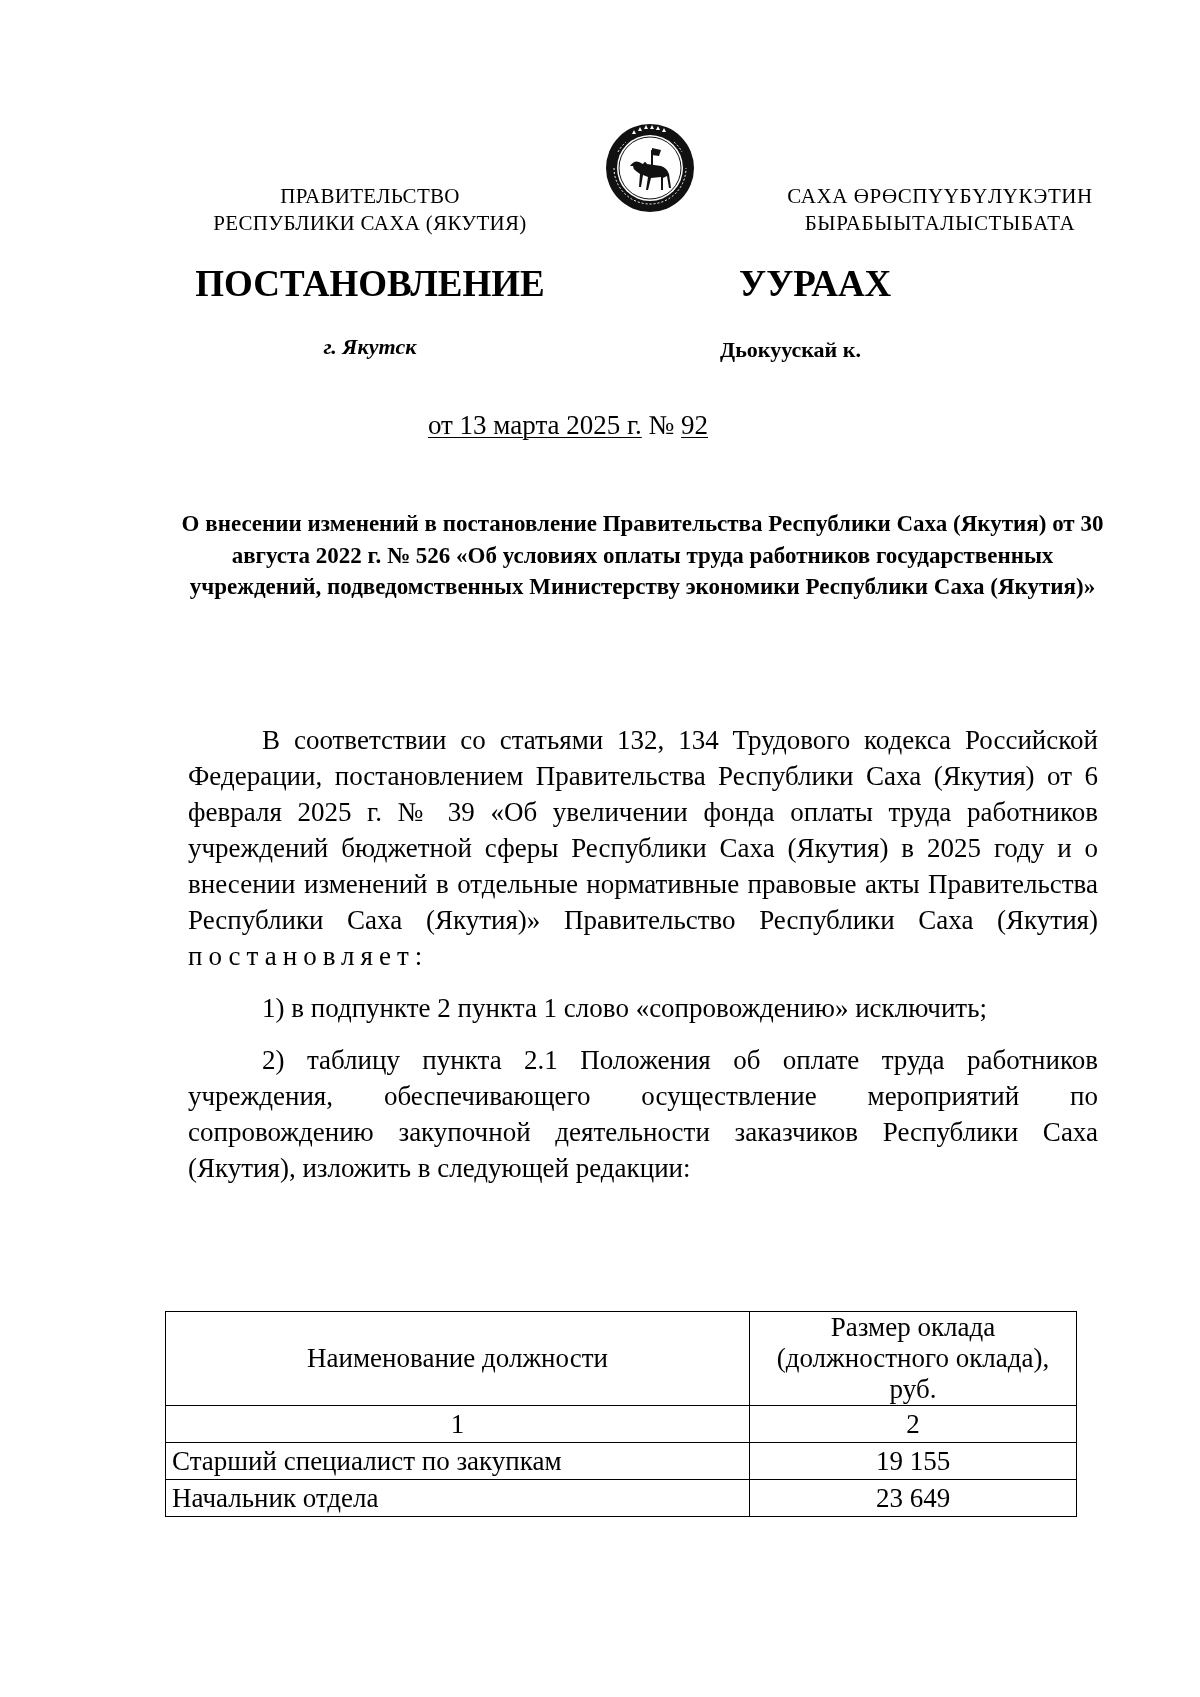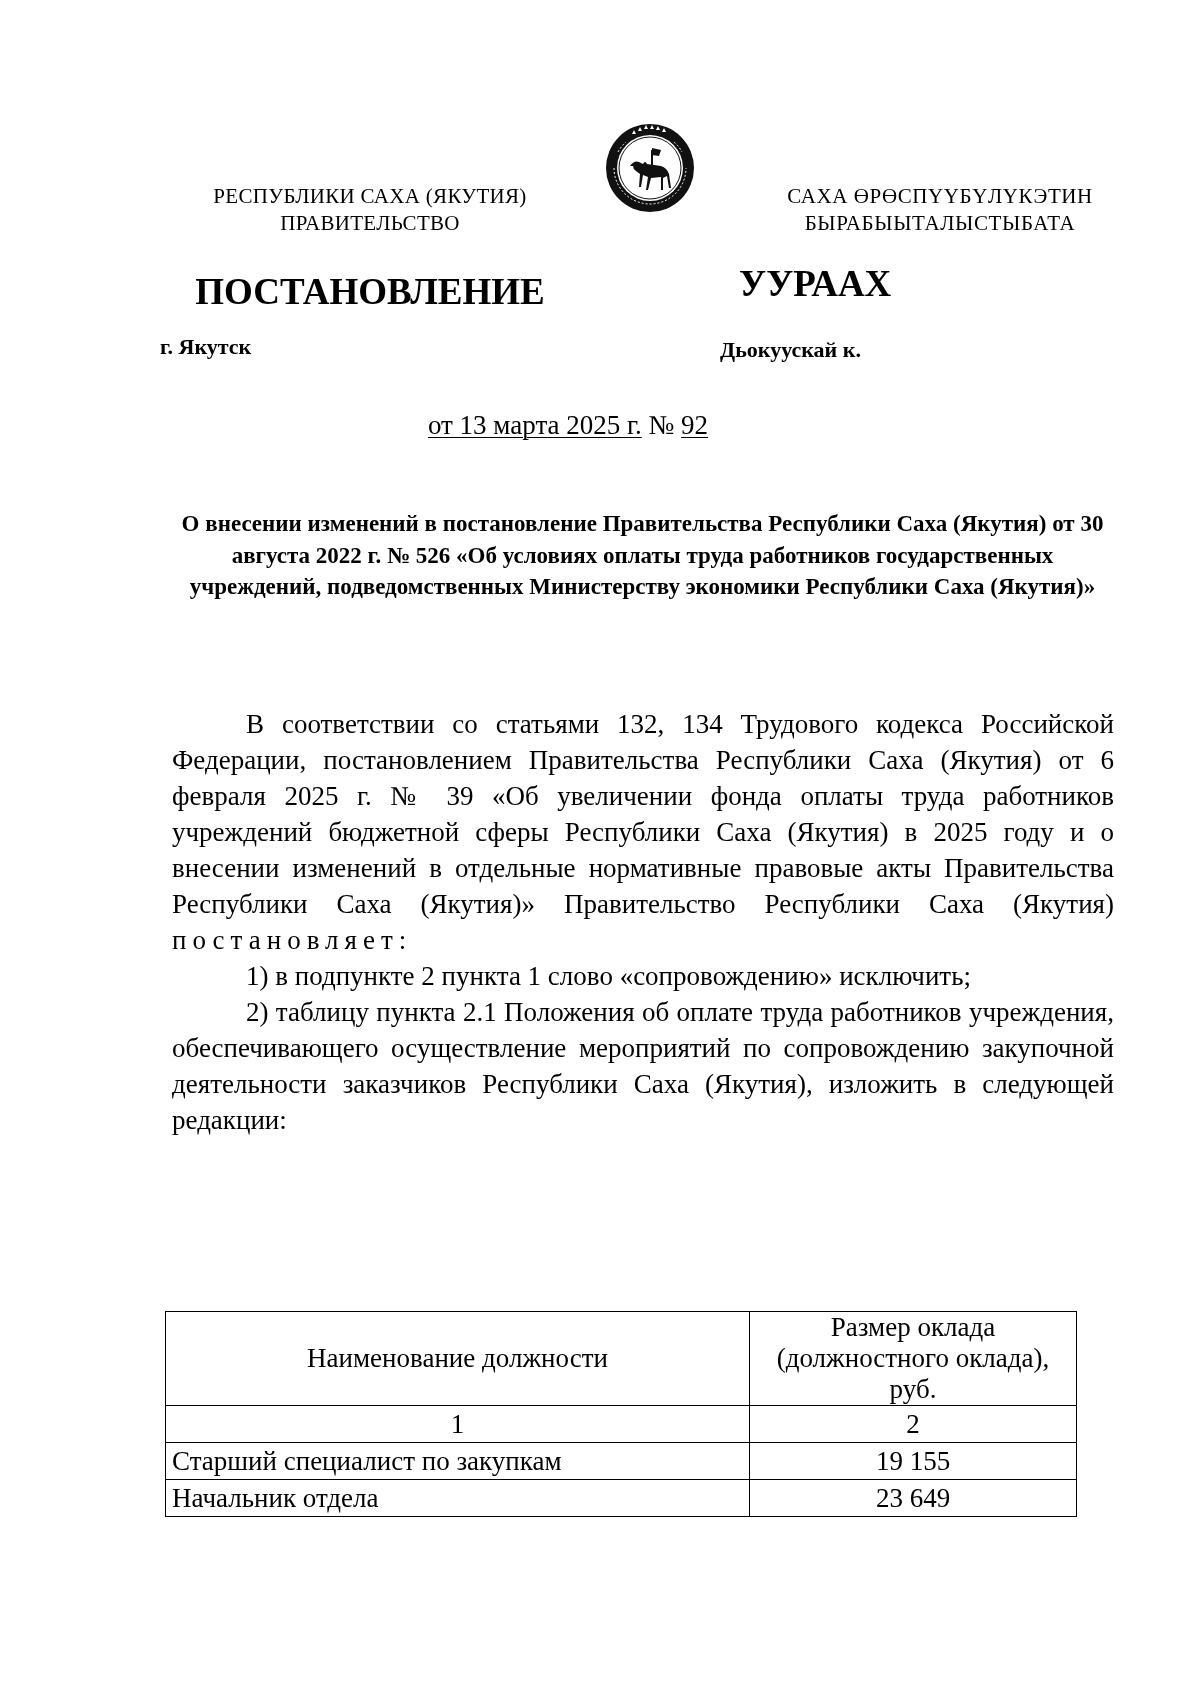--- a/index.html
+++ b/index.html
@@ -4,53 +4,53 @@
   <style>
     html, body { margin: 0; padding: 0; background: #ffffff; }
     body { width: 1200px; height: 1697px; position: relative; overflow: hidden;
            font-family: "Liberation Serif", "DejaVu Serif", serif; color: #000; }
     .abs { position: absolute; }
     .hdr-left { left: 160px; top: 183px; width: 420px; text-align: center;
                 font-size: 21px; line-height: 27px; letter-spacing: 0.3px; }
     .hdr-right { left: 720px; top: 183px; width: 440px; text-align: center;
                  font-size: 21px; line-height: 27px; letter-spacing: 0.6px; }
     .emblem { left: 604px; top: 122px; width: 92px; height: 92px; }
-    .doc-type-left { left: 160px; top: 270px; width: 420px; text-align: center;
+    .doc-type-left { left: 160px; top: 262px; width: 420px; text-align: center;
                      font-size: 37px; font-weight: bold; line-height: 44px; }
     .doc-type-right { left: 739px; top: 262px; width: 400px; text-align: left;
                       font-size: 37px; font-weight: bold; line-height: 44px; }
-    .city-left { left: 160px; top: 333px; width: 420px; text-align: left;
-                 font-size: 22px; font-weight: bold; line-height: 28px; }
+    .city-left { left: 160px; top: 333px; width: 420px; text-align: center;
+                 font-size: 22px; font-weight: bold; line-height: 28px; font-style: italic; }
     .city-right { left: 720px; top: 336px; width: 400px; text-align: left;
                   font-size: 22px; font-weight: bold; line-height: 28px; }
     .dateline { left: 0; top: 408px; width: 1136px; text-align: center;
                 font-size: 27px; line-height: 34px; }
     .u { text-decoration: underline; text-underline-offset: 3px; text-decoration-thickness: 1px; }
     .title { left: 165px; top: 508px; width: 955px; text-align: center;
              font-size: 23px; font-weight: bold; line-height: 31.5px; }
     .body { left: 172px; top: 706px; width: 942px; font-size: 27px;
             line-height: 36px; text-align: justify; }
-    .body p { margin: 0; text-indent: 74px; text-align: justify; }
+    .body p { margin: 16px; text-indent: 74px; text-align: justify; }
     .spaced { letter-spacing: 6px; }
     table.salary { position: absolute; left: 165px; top: 1311px; width: 912px;
                    border-collapse: collapse; font-size: 27px; }
     table.salary td, table.salary th { border: 1.5px solid #000; padding: 0 6px;
                    font-weight: normal; vertical-align: middle; }
     table.salary th { line-height: 31px; height: 62px; }
     table.salary td { height: 36px; line-height: 34px; }
     .c1 { width: 571px; }
     .center { text-align: center; }
     .left { text-align: left; }
   </style>
 </head>
 <body>
 
 <div class="abs hdr-left">
+  <div>ПРАВИТЕЛЬСТВО</div>
   <div>РЕСПУБЛИКИ САХА (ЯКУТИЯ)</div>
-  <div>ПРАВИТЕЛЬСТВО</div>
 </div>
 
 <div class="abs emblem">
   <svg width="92" height="92" viewBox="0 0 92 92">
     <circle cx="46" cy="46" r="44" fill="#111"></circle>
     <circle cx="46" cy="46" r="33" fill="#fff"></circle>
     <circle cx="46" cy="46" r="31" fill="none" stroke="#111" stroke-width="1"></circle>
     <g fill="#fff">
       <polygon points="28,12 30,8 32,12"></polygon>
         <polygon points="34,9 36,5 38,9"></polygon>

